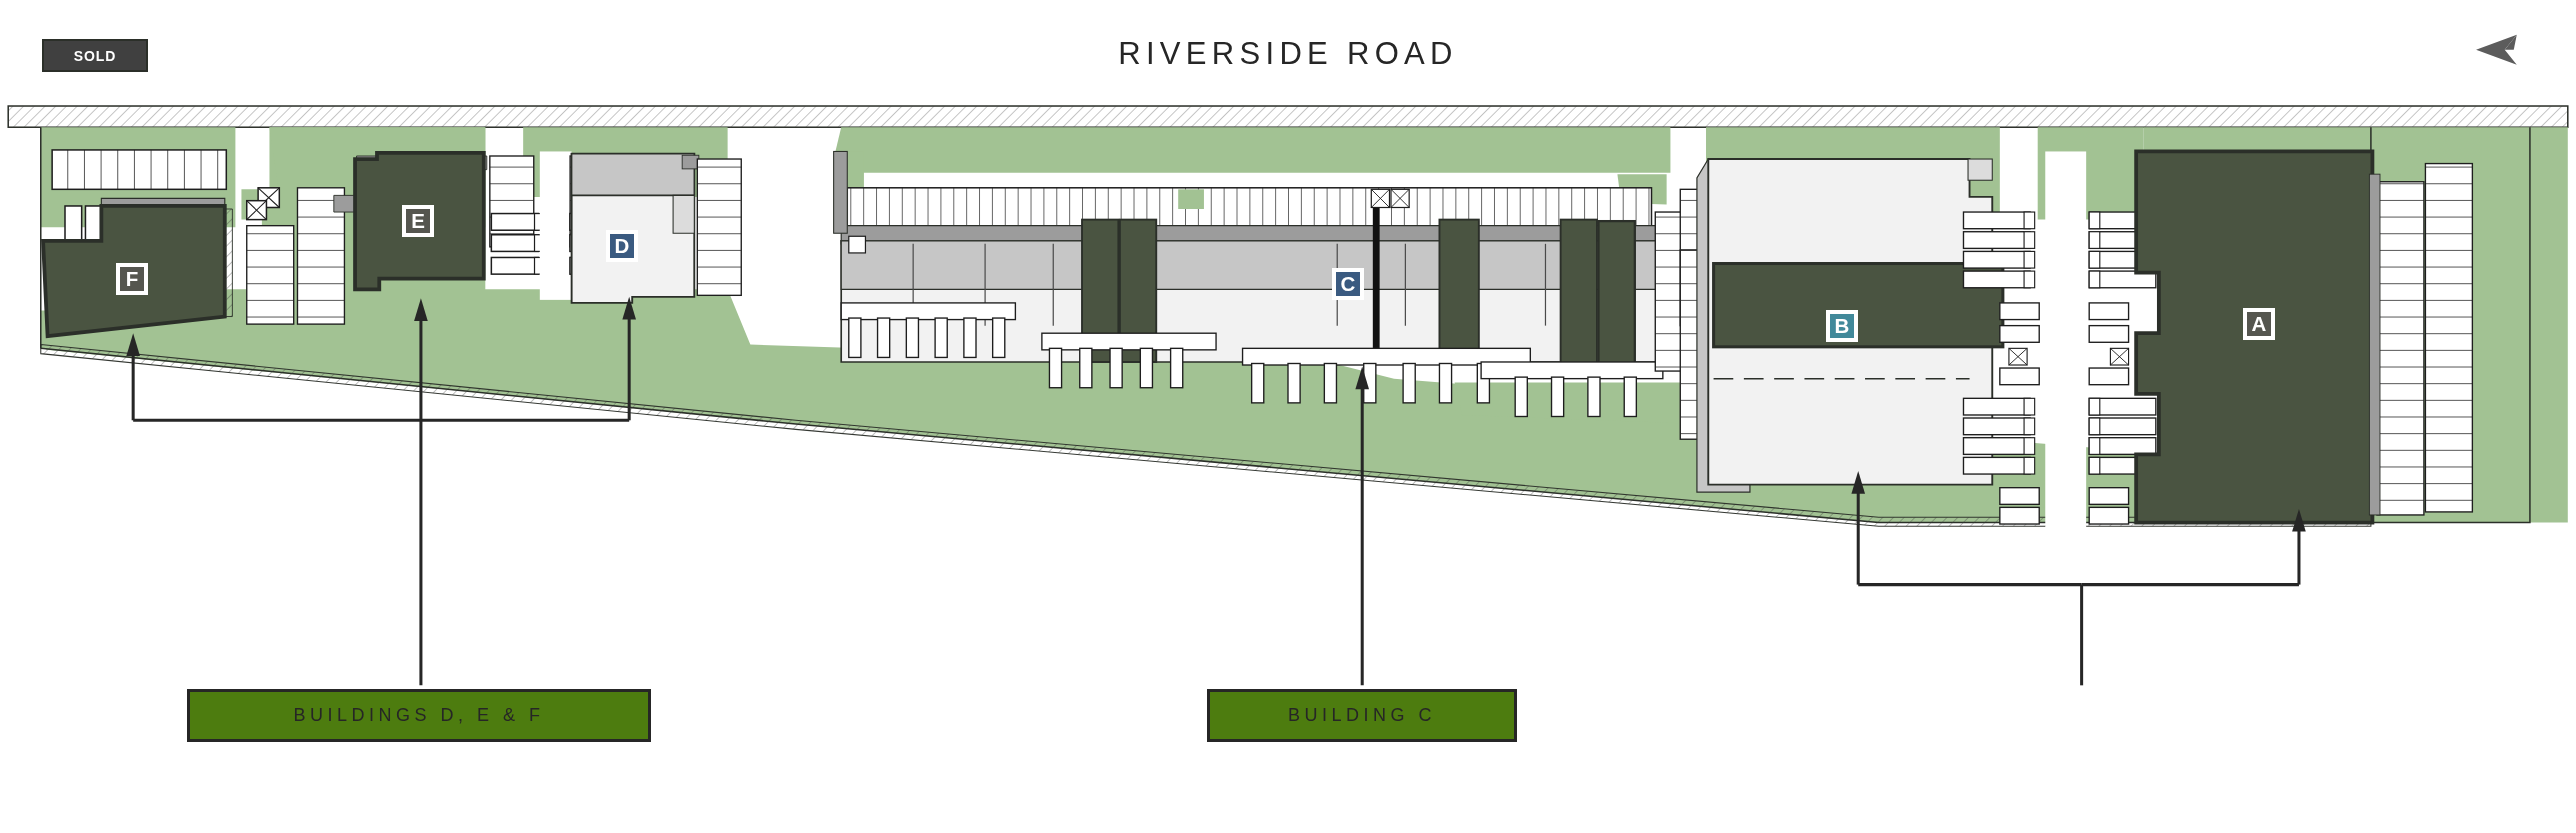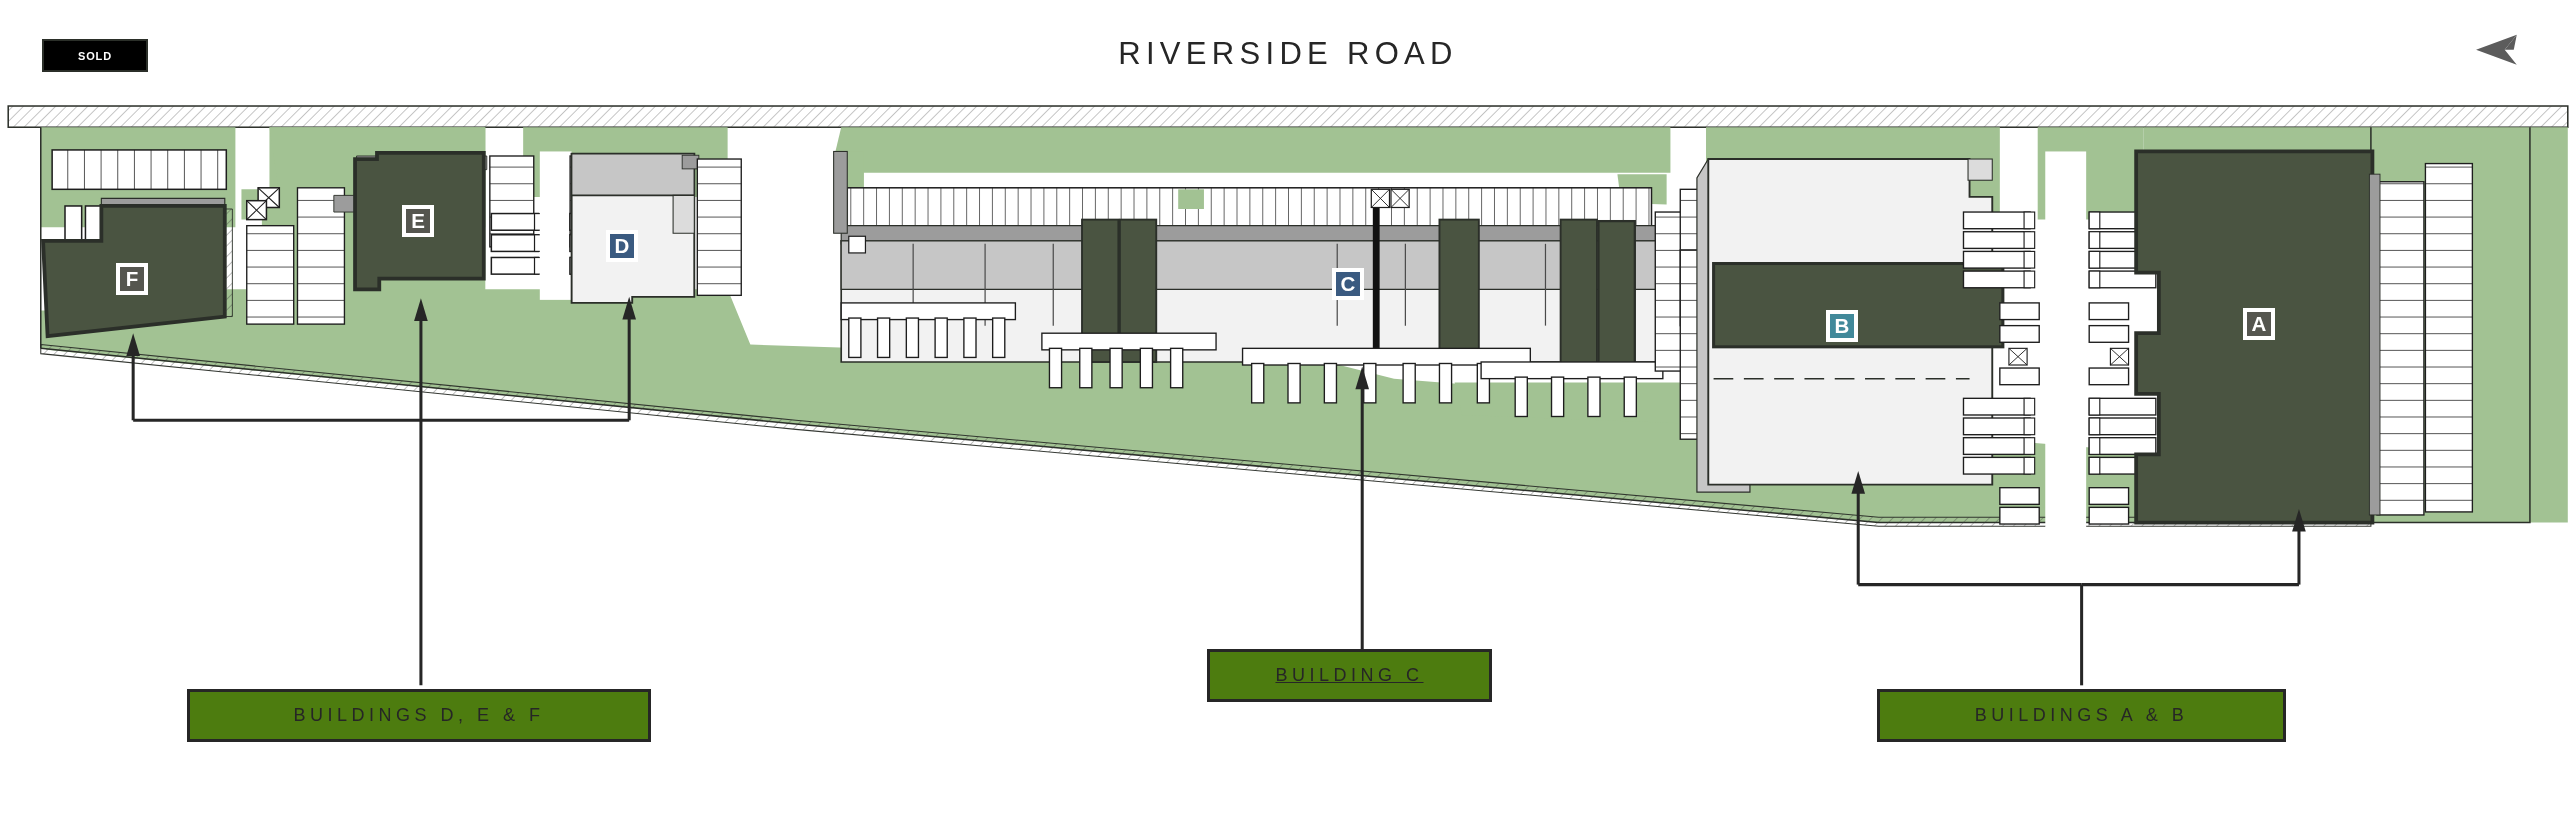--- a/index.html
+++ b/index.html
@@ -20,24 +20,24 @@
     background: #ffffff;
   }
 
   
   .sold-badge {
     position: absolute;
     left: 42px;
     top: 39px;
     width: 106px;
     height: 33px;
-    background: #000000;
+    background: #404040;
     border: 2.3px solid #2b2f29;
     color: #ffffff;
-    font-size: 11px;
+    font-size: 14px;
     font-weight: bold;
     letter-spacing: 0.9px;
     display: flex;
     align-items: center;
     justify-content: center;
     box-sizing: border-box;
   }
 
   
   .page-title {
@@ -79,21 +79,21 @@
     display: flex;
     align-items: center;
     justify-content: center;
     box-sizing: border-box;
     color: #262626;
     font-size: 18px;
     letter-spacing: 4.5px;
     white-space: nowrap;
   }
   #callout-def  { left: 187px;  top: 689px;  width: 464px; }
-  #callout-c    { left: 1207px; top: 649px;  width: 285px; text-decoration: underline; }
+  #callout-c    { left: 1207px; top: 689px;  width: 310px; }
   #callout-ab   { left: 1877px; top: 689px;  width: 409px; }
 
   
   .blabel {
     position: absolute;
     display: flex;
     align-items: center;
     justify-content: center;
     color: #ffffff;
     font-size: 20.5px;
@@ -489,16 +489,15 @@
   <div class="blabel available" id="label-d" style="left:606px; top:230px; width:32px; height:32px;">D</div>
 
   <div class="blabel sold" id="label-e" style="left:402px; top:205px; width:32px; height:32px;">E</div>
 
   <div class="blabel sold" id="label-f" style="left:116px; top:263px; width:32px; height:32px;">F</div>
 
   <div class="callout" id="callout-def">BUILDINGS D, E &amp; F</div>
 
   <div class="callout" id="callout-c">BUILDING C</div>
 
-  <div class="callout" id="callout-ab">BUILDINGS A &amp; B</div>
 
 </div>
 
 
 </body></html>

